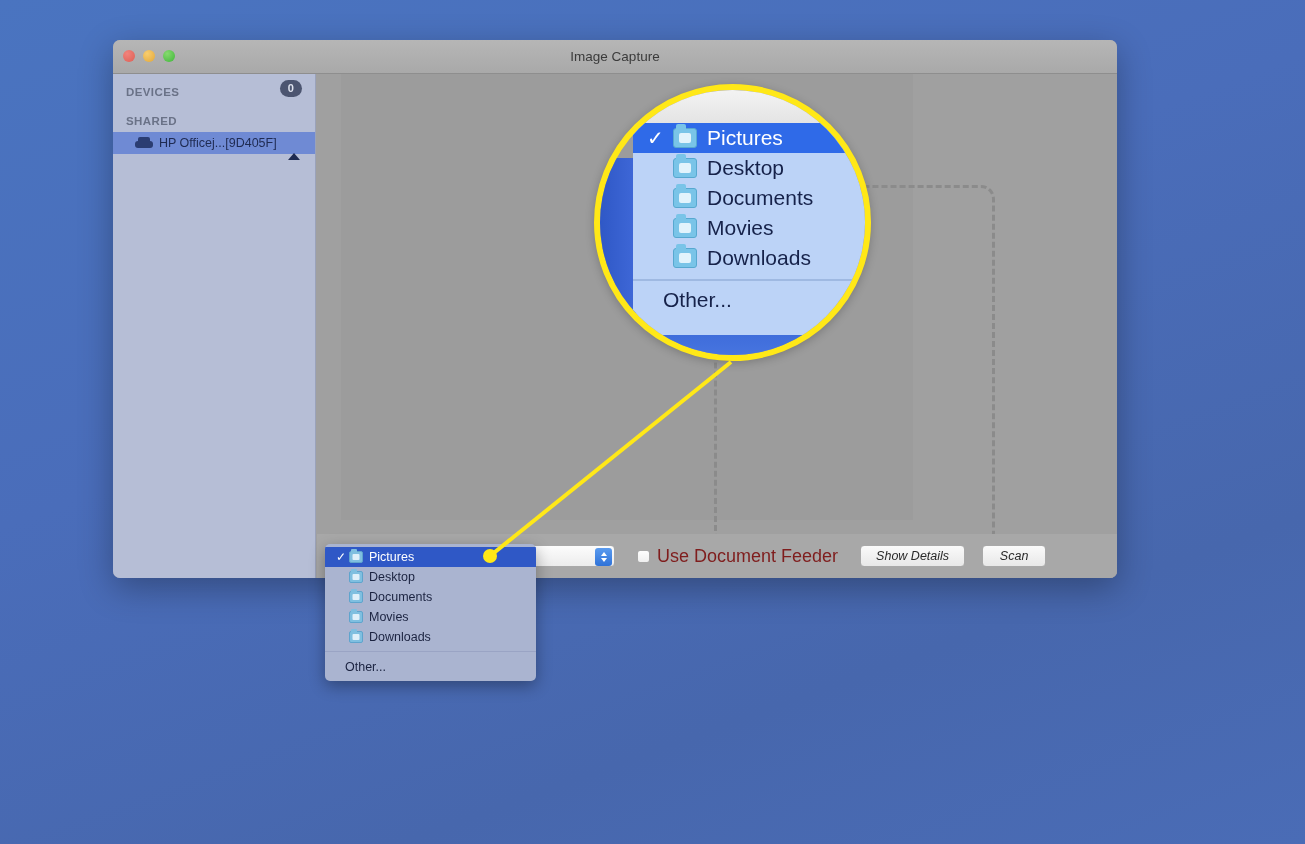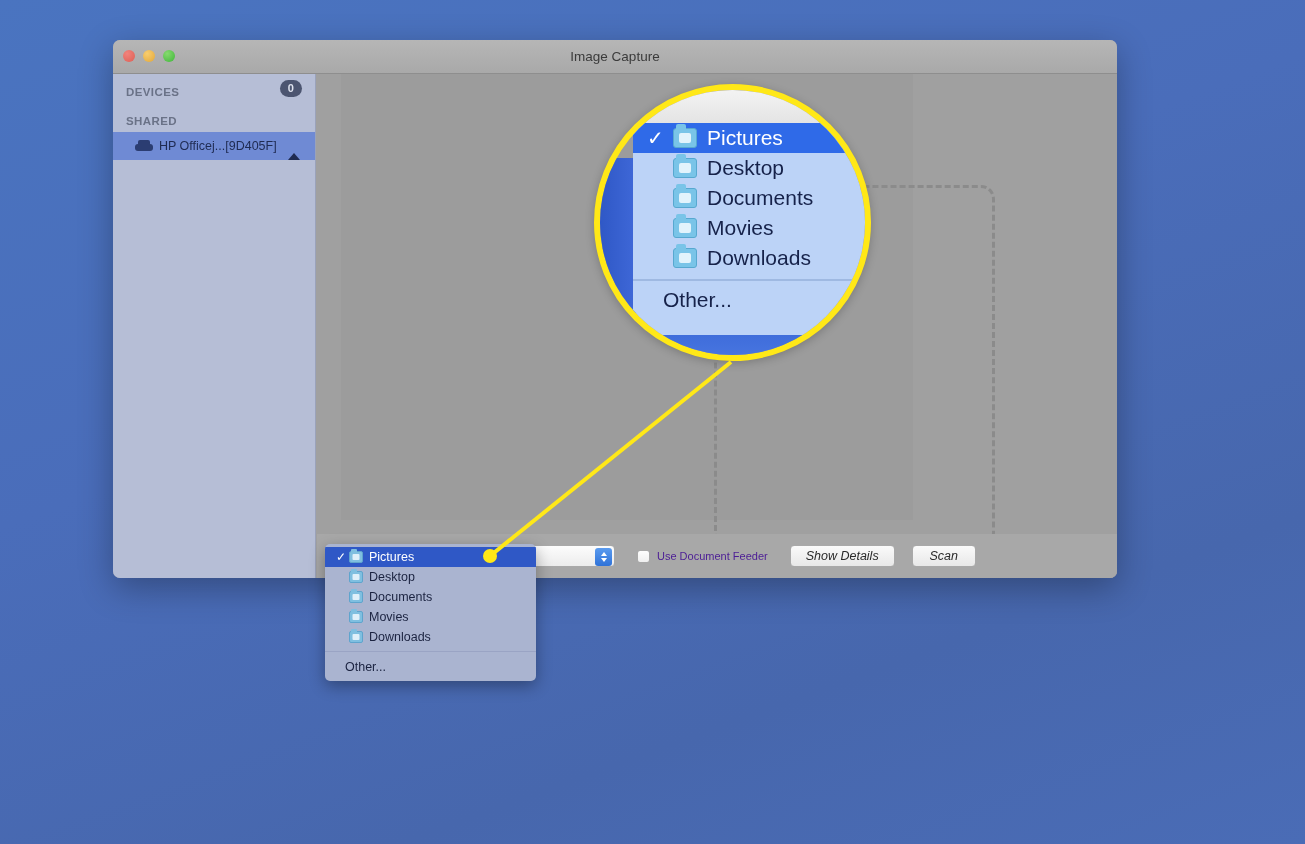--- a/index.html
+++ b/index.html
@@ -63,21 +63,21 @@
     min-width: 22px; height: 17px;
     border-radius: 9px;
     background: #4c5570;
     color: #dfe3ee;
     font-size: 11px; font-weight: bold;
     text-align: center; line-height: 17px;
     padding: 0 6px;
   }
   .device-row {
     position: relative;
-    height: 28px;
+    height: 22px;
     display: flex; align-items: center;
     padding-left: 22px;
     background: #6f8ad4;
   }
   .printer-icon {
     width: 18px; height: 12px; position: relative; margin-right: 6px; flex: none;
   }
   .printer-icon::before {
     content: ""; position: absolute; left: 3px; top: 0; width: 12px; height: 5px;
     background: #2b3d72; border-radius: 2px 2px 0 0;
@@ -156,21 +156,21 @@
   .stepper .dn { border-top: 4px solid #fff; }
 
   .popup-size { width: 178px; margin-left: 0; }
   .checkbox-wrap { display: flex; align-items: center; margin-left: 22px; }
   .checkbox {
     width: 13px; height: 13px; border-radius: 3px;
     background: linear-gradient(#fdfdfd, #efefef);
     border: 1px solid #a8a8a8;
     margin-right: 7px;
   }
-  .checkbox-label { font-size: 11px; color: #4c1d95; }
+  .checkbox-label { font-size: 18px; color: #7f1d1d; }
   .btn {
     height: 22px;
     border-radius: 4px;
     background: linear-gradient(#fafafa, #e8e8e8);
     border: 1px solid #a9a9a9;
     font-size: 12.5px; color: #2a2a2a;
     display: flex; align-items: center; justify-content: center;
     padding: 0 13px;
   }
   .btn-details { margin-left: 22px; width: 105px; font-style: italic; }

